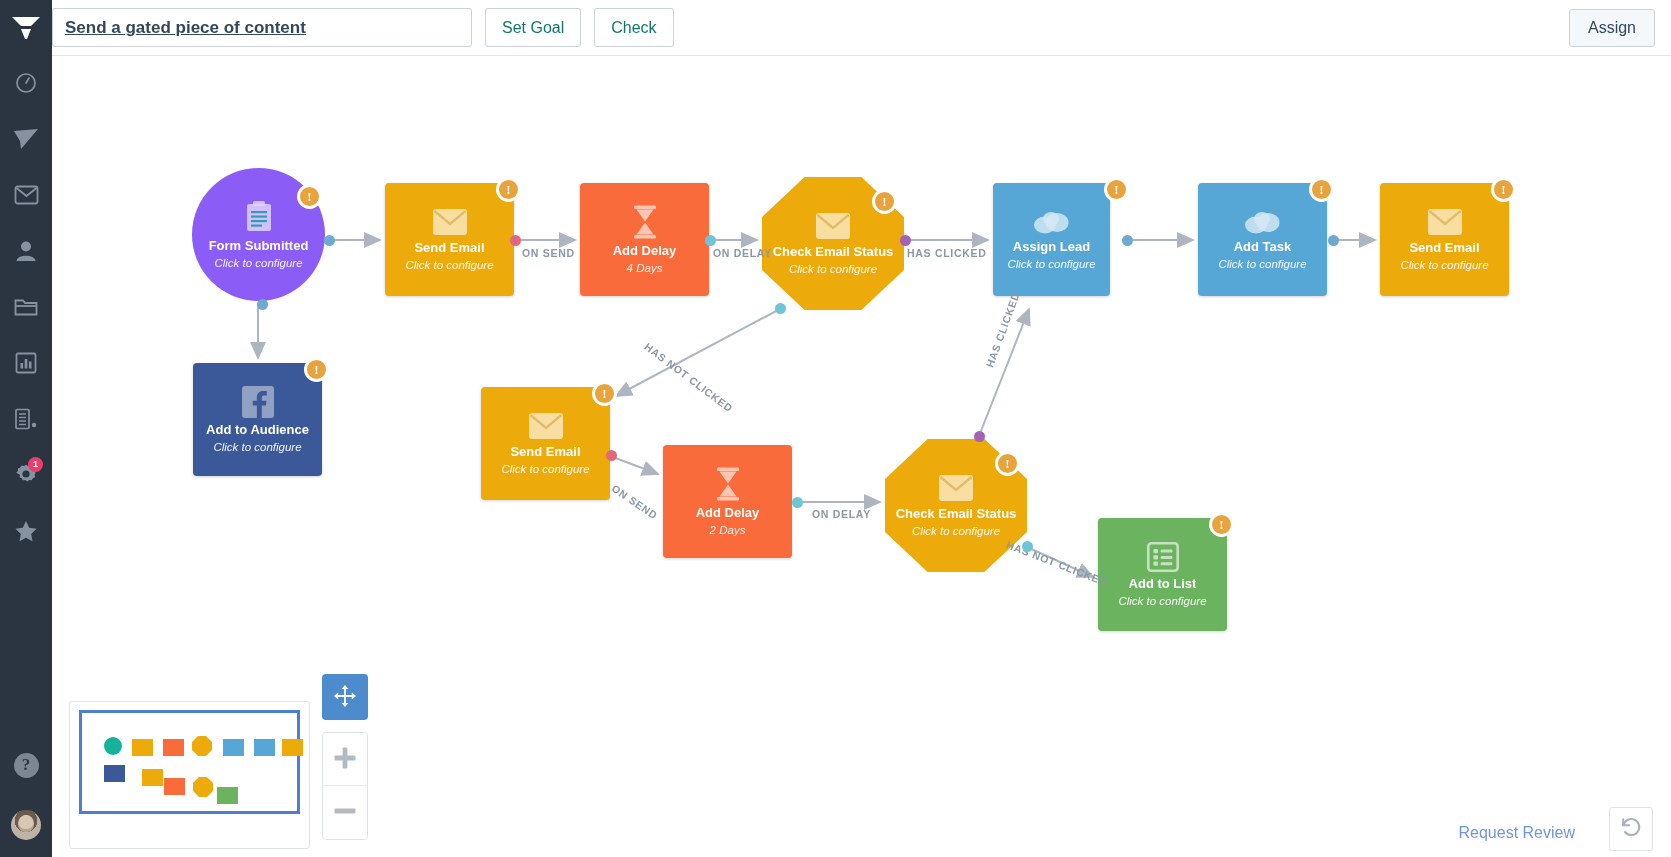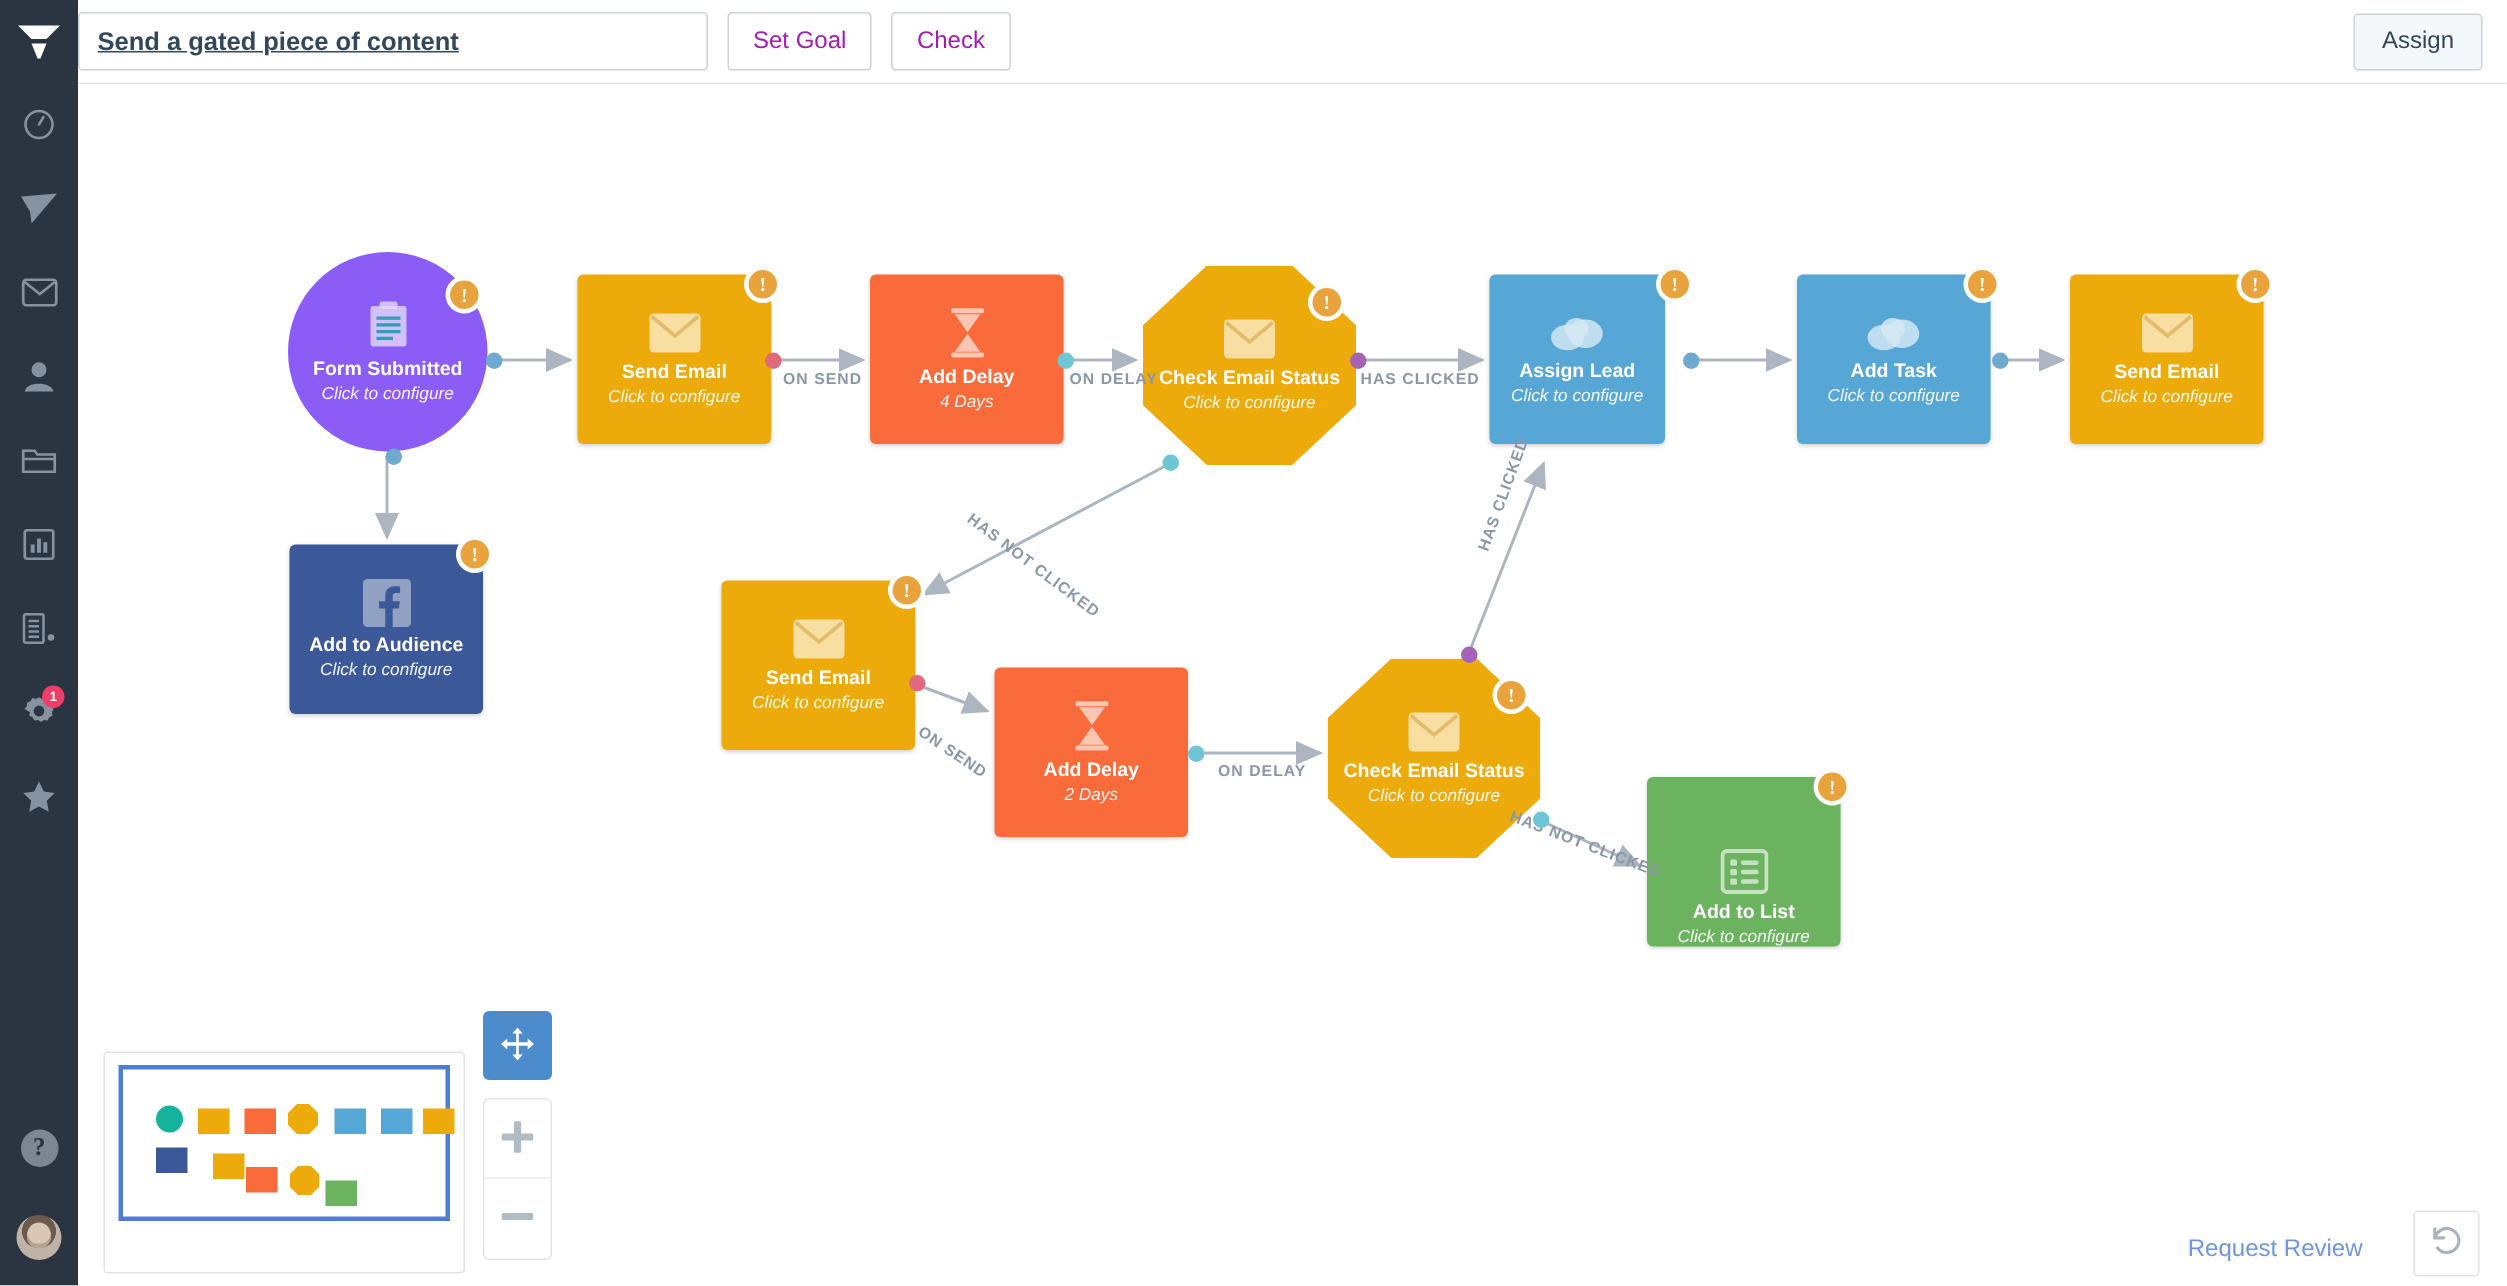--- a/index.html
+++ b/index.html
@@ -76,21 +76,21 @@
     border: 1px solid #ccd2d6; border-radius: 3px;
     font-size: 17px; font-weight: bold; color: #33475b;
     padding: 0 12px;
     font-family: "Liberation Sans", sans-serif;
     background: #fff;
     text-decoration: underline;
   }
   .tb-btn {
     margin-left: 13px; height: 39px; padding: 0 16px;
     border: 1px solid #ccd2d6; border-radius: 3px;
-    background: #fff; color: #a21caf;
+    background: #fff; color: #0f766e;
     font-size: 16px; cursor: pointer;
     font-family: "Liberation Sans", sans-serif;
   }
   .canvas-btn {
     position: absolute; right: 16px; top: 9px;
     height: 38px; padding: 0 18px;
     border: 1px solid #ccd2d6; border-radius: 3px;
     background: #f5f8fa; color: #33475b;
     font-size: 16px; cursor: pointer;
     font-family: "Liberation Sans", sans-serif;
@@ -451,21 +451,21 @@
           <div class="node-icon">
             <svg width="36" height="28" viewBox="0 0 36 28">
               <rect x="1" y="1" width="34" height="26" rx="3" fill="rgba(255,255,255,.82)"></rect>
               <path d="M2.5 3 L18 16 L33.5 3" fill="none" stroke="rgba(170,120,20,.38)" stroke-width="2.4"></path>
             </svg>
           </div>
           <div class="node-title">Check Email Status</div>
           <div class="node-sub">Click to configure</div>
         </div>
         <div class="warn-badge" style="left: 943px; top: 395px;">!</div>
-        <div class="node sq" style="left: 1046px; top: 462px; width: 129px; height: 113px; background: rgb(108, 179, 95); justify-content: flex-end;">
+        <div class="node sq" style="left: 1046px; top: 462px; width: 129px; height: 113px; background: rgb(108, 179, 95);">
           <div class="node-icon">
             <svg width="32" height="30" viewBox="0 0 32 30" fill="none">
               <rect x="1.3" y="1.3" width="29.4" height="27.4" rx="3" stroke="rgba(255,255,255,.82)" stroke-width="2.6"></rect>
               <g fill="rgba(255,255,255,.82)">
                 <rect x="6.5" y="7" width="4.5" height="4.2" rx="1"></rect>
                 <rect x="6.5" y="13.3" width="4.5" height="4.2" rx="1"></rect>
                 <rect x="6.5" y="19.6" width="4.5" height="4.2" rx="1"></rect>
                 <rect x="13.6" y="7.6" width="11.8" height="3" rx="1.2"></rect>
                 <rect x="13.6" y="13.9" width="11.8" height="3" rx="1.2"></rect>
                 <rect x="13.6" y="20.2" width="11.8" height="3" rx="1.2"></rect>

